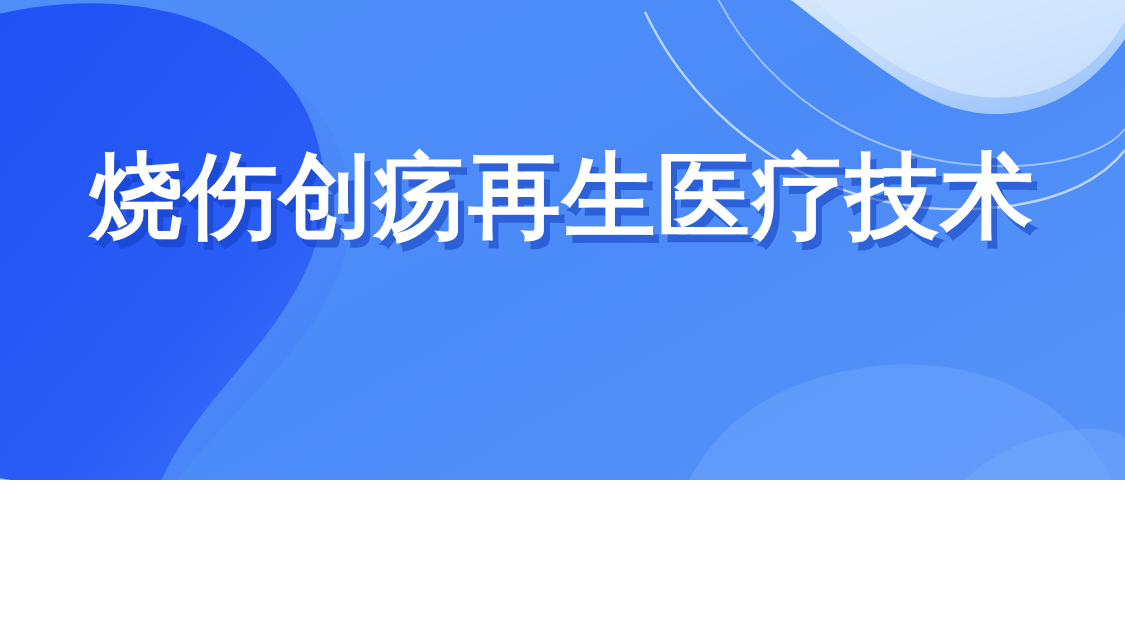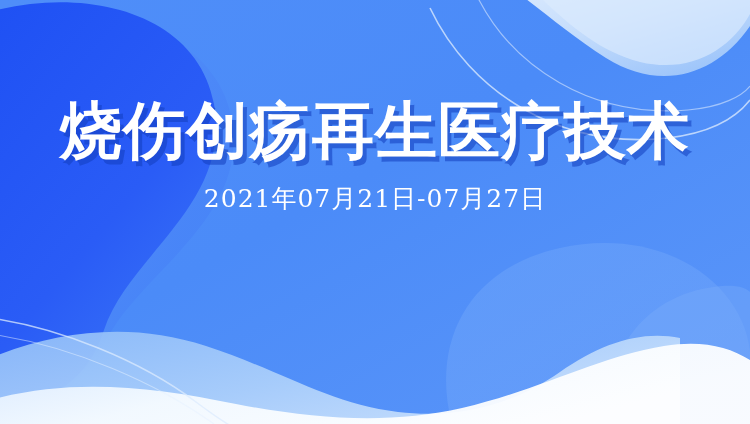--- a/index.html
+++ b/index.html
@@ -3,21 +3,21 @@
 <meta charset="utf-8">
 <style>
   html, body {
     margin: 0;
     padding: 0;
     background: #ffffff;
   }
   #poster {
     position: relative;
     width: 750px;
-    height: 424px;
+    height: 320px;
     overflow: hidden;
     font-family: "Liberation Sans", sans-serif;
     background: linear-gradient(145deg, #4f8ef9 0%, #4b8bf8 35%, #5a95f9 70%, #4f8df8 100%);
   }
   #bg-svg {
     position: absolute;
     inset: 0;
     width: 750px;
     height: 424px;
     display: block;
@@ -128,16 +128,15 @@
 
     <path d="M-10 424 L -10 400 C 70 378, 150 386, 236 404 C 318 420, 392 424, 462 408
              C 540 390, 600 356, 664 346 C 700 340, 728 346, 750 360 L 750 424 Z" fill="url(#gWhiteWave)" opacity="0.95"></path>
 
     <path d="M-10 318 C 60 328, 140 360, 196 402 C 228 426, 250 440, 282 446" fill="none" stroke="#dcebfe" stroke-width="1.5" opacity="0.75"></path>
     <path d="M-10 334 C 74 346, 158 384, 214 424" fill="none" stroke="#e6f1ff" stroke-width="1.1" opacity="0.5"></path>
   </svg>
 
   <div class="text-stack">
     <div class="main-title">烧伤创疡再生医疗技术</div>
-    <div class="date-line">2021年07月21日-07月27日</div>
   </div>
 
 </div>
 
 </body></html>

